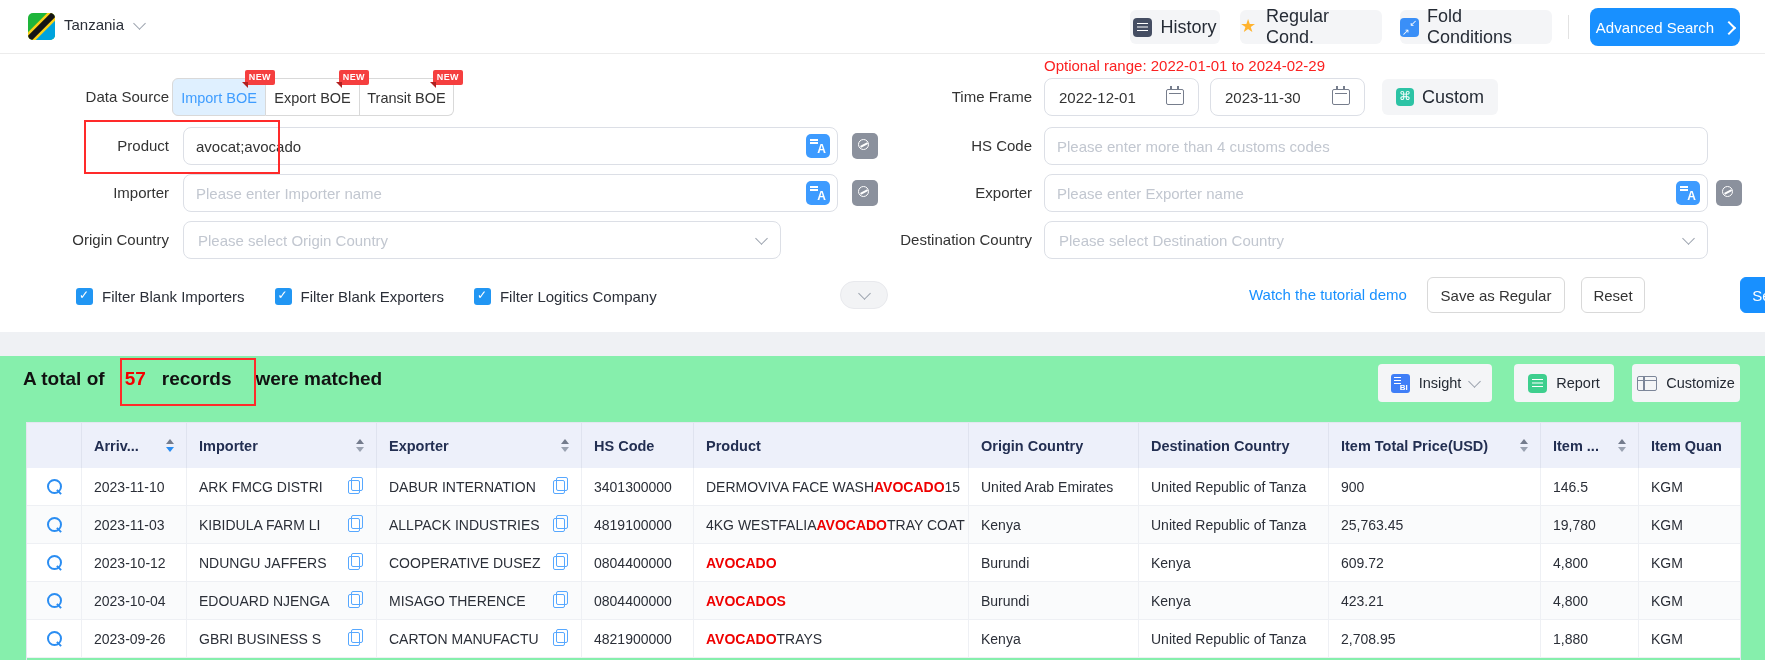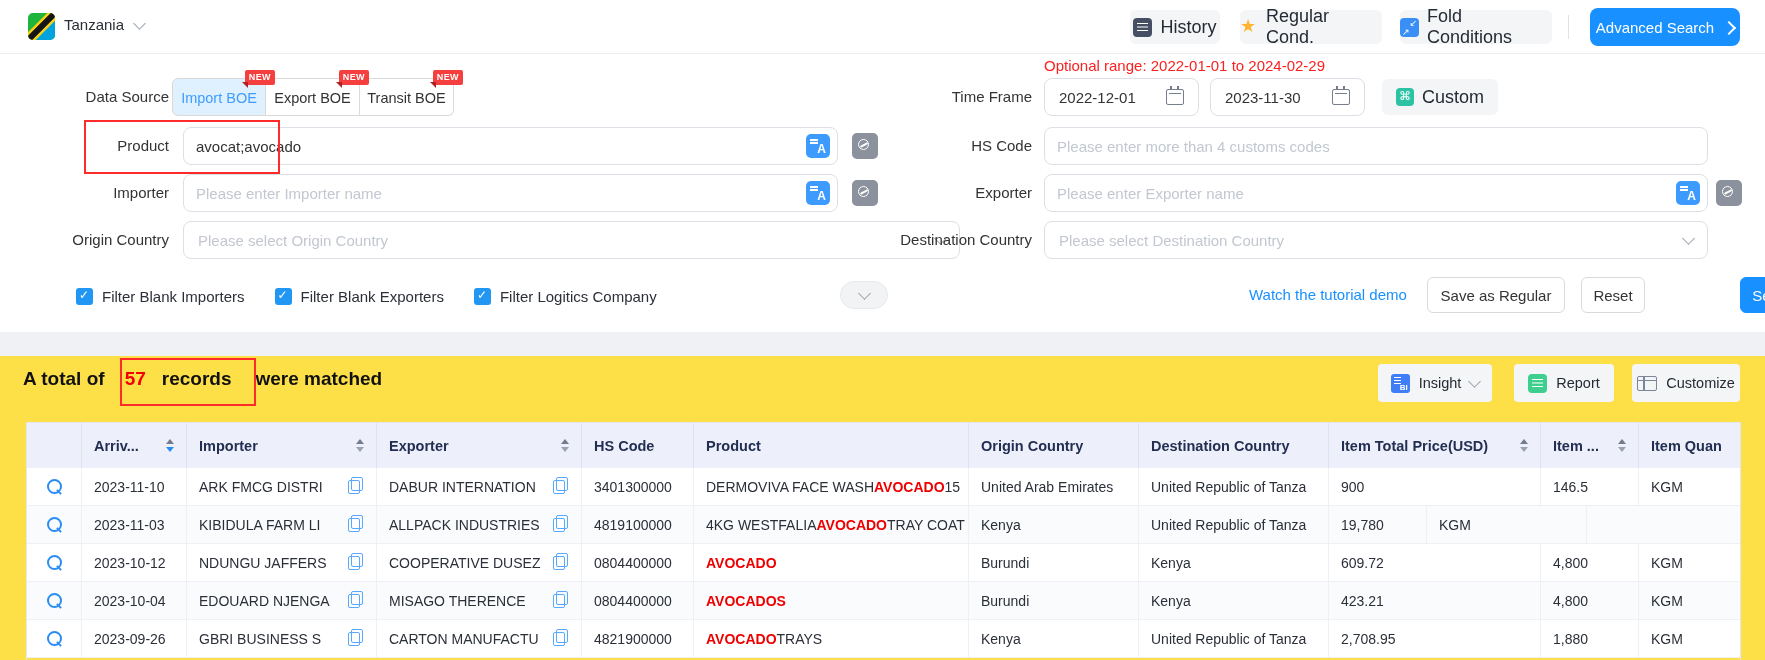--- a/index.html
+++ b/index.html
@@ -68,21 +68,21 @@
   .cb{width:17px;height:17px;background:#2196f3;border-radius:3px;position:relative;cursor:pointer;flex:none;}
   .cb::after{content:"✓";position:absolute;left:3px;top:0px;color:#fff;font-size:12px;}
   .cblabel{font-size:15px;color:#2b2f38;}
   .collapse-pill{position:absolute;left:840px;top:227px;width:48px;height:28px;background:#f2f3f5;border:1px solid #e8e9ed;border-radius:14px;display:flex;align-items:center;justify-content:center;cursor:pointer;box-sizing:border-box;}
   .collapse-pill .chev{margin-top:-3px;}
   .tutorial{position:absolute;left:1249px;top:232px;font-size:15px;color:#1890ff;cursor:pointer;}
   .btn{position:absolute;top:223px;height:36px;background:#fff;border:1px solid #d9d9d9;border-radius:6px;font-size:15px;color:#333;display:flex;align-items:center;justify-content:center;cursor:pointer;box-sizing:border-box;}
   .btn.primary{background:#1890ff;border-color:#1890ff;color:#fff;}
 
   
-  .results{position:absolute;left:0;top:356px;width:1765px;height:304px;background:#fde047;}
+  .results{position:absolute;left:0;top:356px;width:1765px;height:304px;background:#86efac;}
   .total-line{position:absolute;left:23px;top:12px;font-size:19px;font-weight:bold;color:#111;display:flex;align-items:baseline;white-space:pre;}
   .total-count{color:#f20000;margin-left:20px;}
   .total-word{margin-left:16px;}
   .total-suffix{margin-left:24px;}
   .rbtn{position:absolute;top:8px;height:38px;background:#f4f5f7;border-radius:4px;display:flex;align-items:center;justify-content:center;gap:9px;font-size:14.5px;color:#252b35;cursor:pointer;}
   .rtable{position:absolute;left:26px;top:66px;width:1713px;height:238px;overflow:hidden;border-left:1px solid #e4e7f0;border-right:1px solid #e4e7f0;}
   .thead{display:flex;height:45px;background:#edf0fa;border-top:1px solid #e4e7f0;}
   .th{display:flex;align-items:center;box-sizing:border-box;padding:0 12px;font-size:14.5px;font-weight:bold;color:#232f52;border-right:1px solid #dfe3ef;white-space:nowrap;overflow:hidden;flex:none;}
   .sorts{display:inline-flex;flex-direction:column;gap:2.5px;margin-left:auto;padding-left:6px;cursor:pointer;}
   .car{width:0;height:0;border-left:4.5px solid transparent;border-right:4.5px solid transparent;}
@@ -171,21 +171,21 @@
     <input class="inp" style="left: 183px; top: 120px; width: 655px; padding-right: 44px;" placeholder="Please enter Importer name">
     <span class="sqicon tr-icon icon-abs" style="left:806px;top:127px;"></span>
     <span class="sqicon no-icon icon-abs" style="left:852px;top:126px;"></span>
 
     <div class="lblr" style="left:832px;top:120px;">Exporter</div>
     <input class="inp" style="left: 1044px; top: 120px; width: 664px; padding-right: 44px;" placeholder="Please enter Exporter name">
     <span class="sqicon tr-icon icon-abs" style="left:1676px;top:127px;"></span>
     <span class="sqicon no-icon icon-abs" style="left:1716px;top:126px;"></span>
 
     <div class="lbl" style="left:20px;top:167px;">Origin Country</div>
-    <div class="selbox" style="left:183px;top:167px;width:777px;">
+    <div class="selbox" style="left:183px;top:167px;width:598px;">
       <span>Please select Origin Country</span>
       <span class="chev"></span>
     </div>
     <div class="lblr" style="left:832px;top:167px;">Destination Country</div>
     <div class="selbox" style="left:1044px;top:167px;width:664px;">
       <span>Please select Destination Country</span>
       <span class="chev"></span>
     </div>
 
     <div class="cbrow" id="cb-row">
@@ -352,20 +352,23 @@
               <span>4KG WESTFALIA </span>
               <span class="mark">AVOCADO</span>
               <span> TRAY COAT</span>
             </div>
             <div class="td" style="width: 170px;">
               <span>Kenya</span>
             </div>
             <div class="td" style="width: 190px;">
               <span>United Republic of Tanza</span>
             </div>
+            <div class="td" style="width: 212px;">
+              <span>25,763.45</span>
+            </div>
             <div class="td" style="width: 98px;">
               <span>19,780</span>
             </div>
             <div class="td" style="width: 160px;">
               <span>KGM</span>
             </div>
           </div>
           <div class="trow">
             <div class="td" style="width: 55px;">
               <span class="mag"></span>

